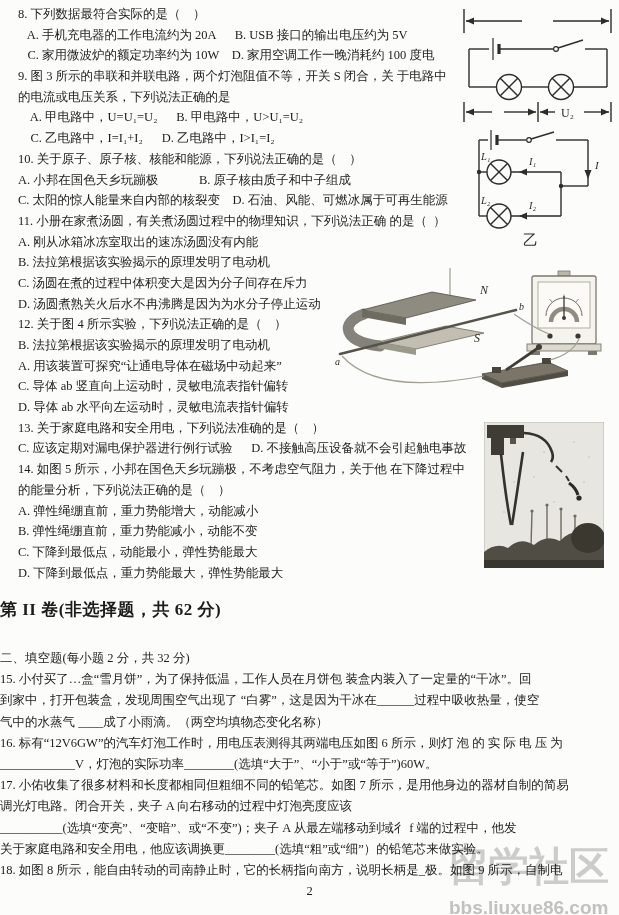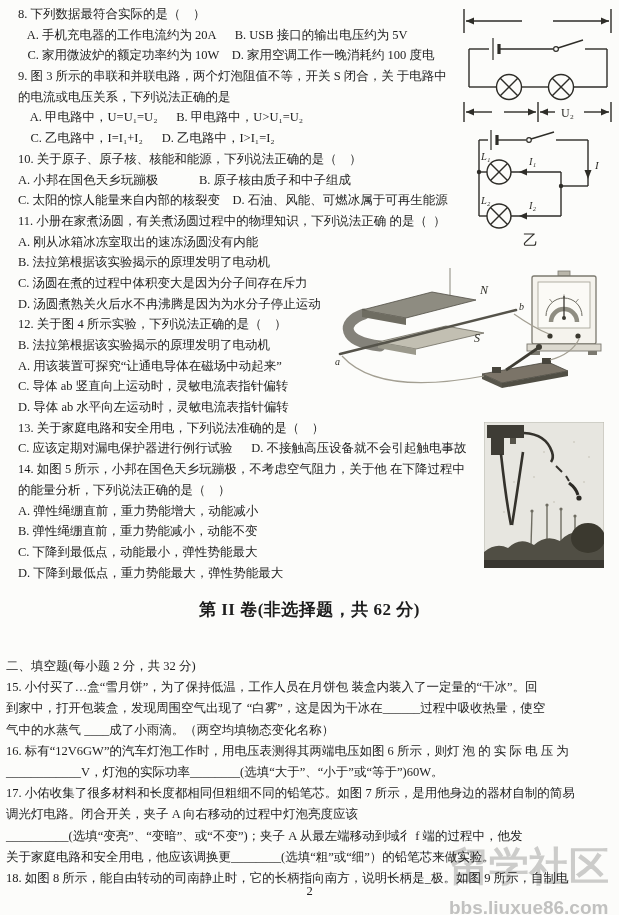--- a/index.html
+++ b/index.html
@@ -5,24 +5,24 @@
   html,body { margin:0; padding:0; background:#888; }
   .page {
     position:relative; width:619px; height:915px; margin:0 auto;
     background:#fcfcfa; overflow:hidden;
     font-family:"Liberation Serif","DejaVu Serif",serif;
     color:#1c1c1c;
   }
   .textblock { position:absolute; font-size:12.5px; }
   .textblock .ln { white-space:pre; height:20.7px; line-height:20.7px; }
   .upper { left:18px; top:4px; width:475px; }
-  .fillsec { left:6px; top:648px; width:610px;margin-top:8px; }
+  .fillsec { left:0; top:648px; width:610px; }
   .fillsec .ln { height:21.2px; line-height:21.2px; }
   .section-header {
-    position:absolute; top:598px; left:0; width:619px; text-align:center;
+    position:absolute; top:598px; left:0; width:619px; 
     font-size:17px; font-weight:bold; letter-spacing:.5px;
   }
   .fig { position:absolute; }
   .pagenum { position:absolute; top:884px; left:0; width:619px; text-align:center; font-size:12.5px; }
   .watermark { position:absolute; top:846px; right:0px; width:170px; text-align:left; pointer-events:none; }
   .wm-title { font-size:40px; font-weight:bold; line-height:42px; letter-spacing:0px;
               color:rgba(172,172,170,.6); white-space:nowrap; }
   .wm-url   { font-size:19px; font-weight:bold; line-height:20px; margin-top:10px;
               color:rgba(168,168,166,.7); white-space:nowrap;
               font-family:"Liberation Sans",sans-serif; }

